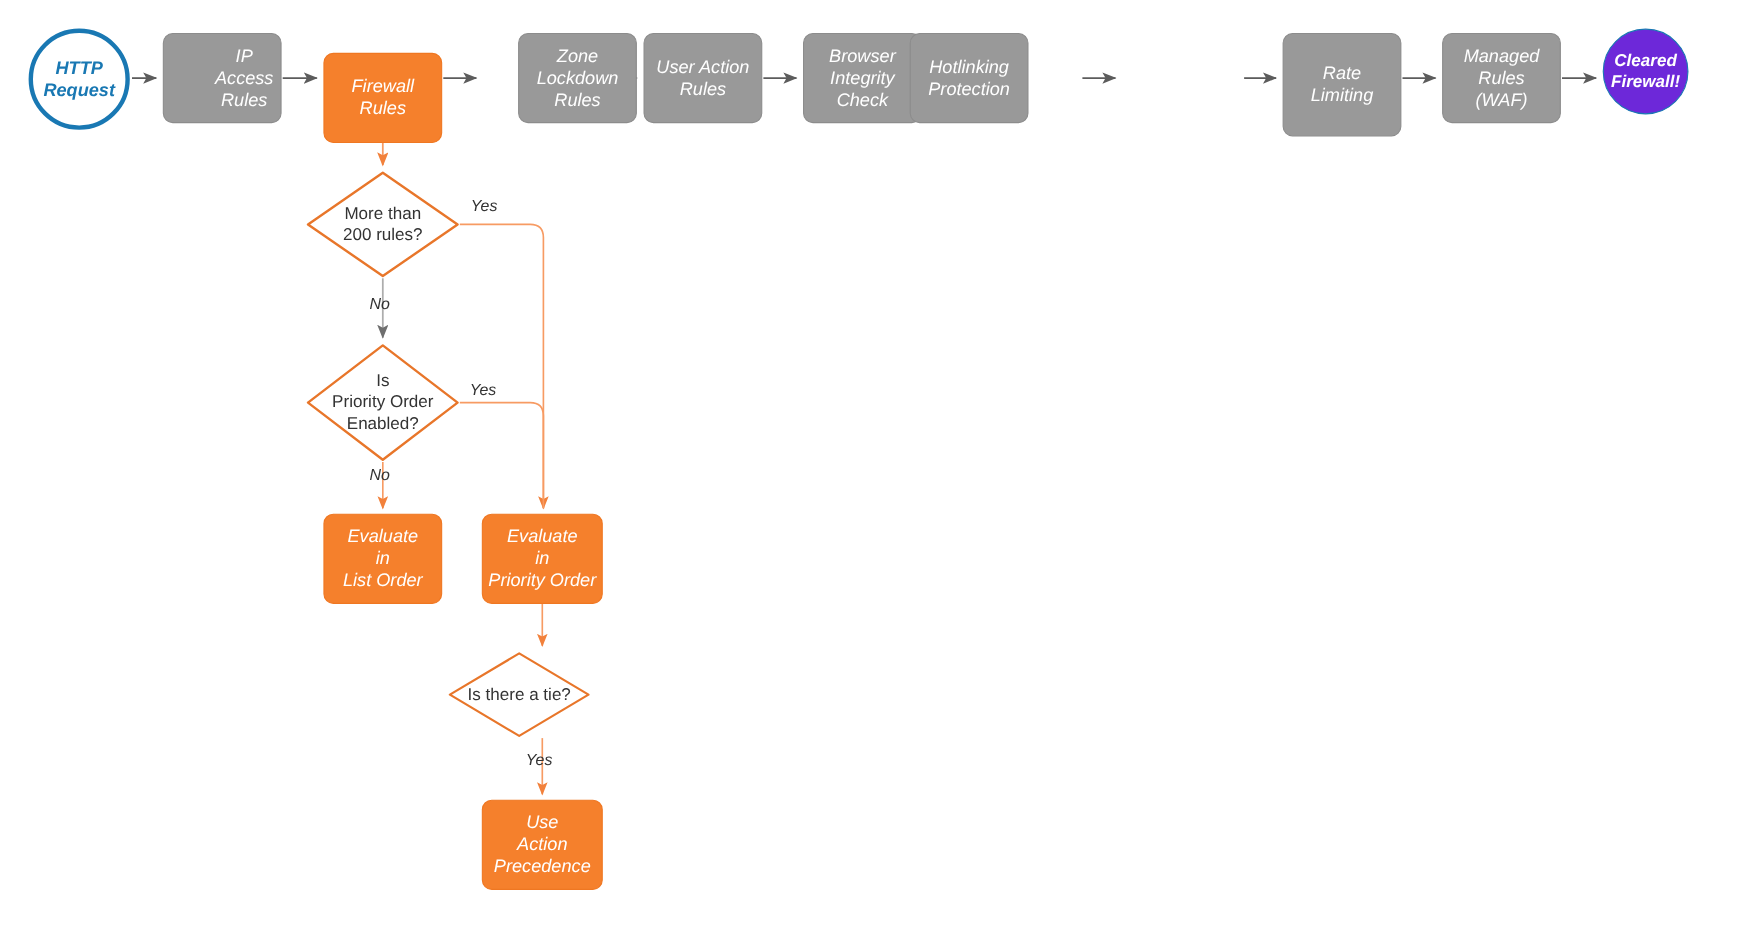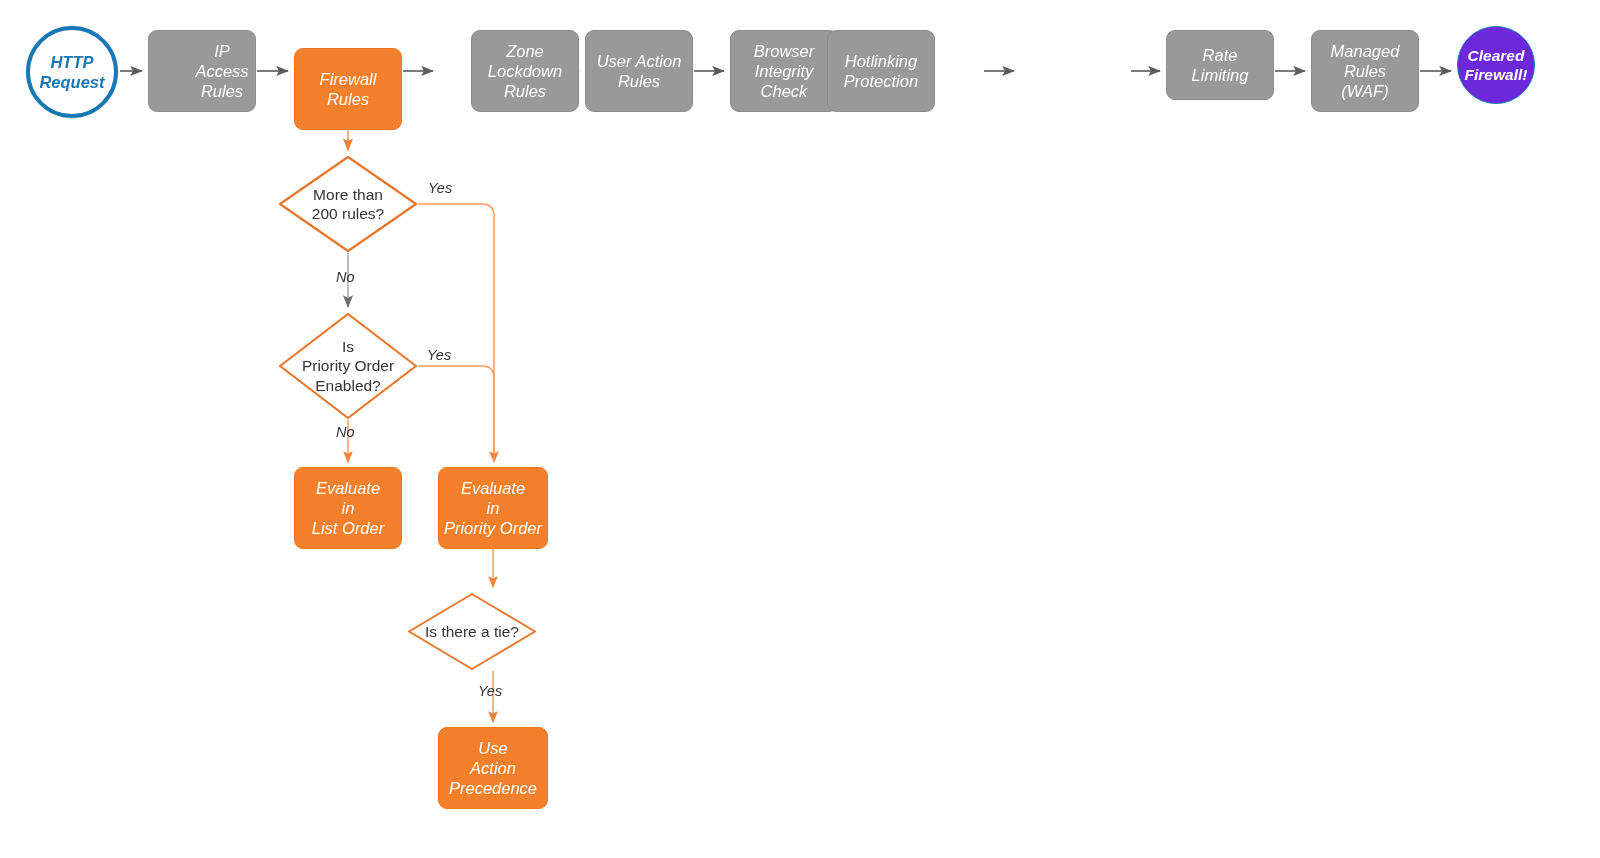--- a/index.html
+++ b/index.html
@@ -203,21 +203,21 @@
 Integrity
 Check</span>
   </div>
 
   <div class="node proc gray" style="left:827px; top:30px; width:108px; height:82px;">
     <span class="label">Hotlinking
 Protection</span>
   </div>
 
 
-  <div class="node proc gray" style="left:1166px; top:30px; width:108px; height:70px;">
+  <div class="node proc gray" style="left:1166px; top:30px; width:108px; height:94px;">
     <span class="label">Rate
 Limiting</span>
   </div>
 
   <div class="node proc gray" style="left:1311px; top:30px; width:108px; height:82px;">
     <span class="label">Managed
 Rules
 (WAF)</span>
   </div>
 

